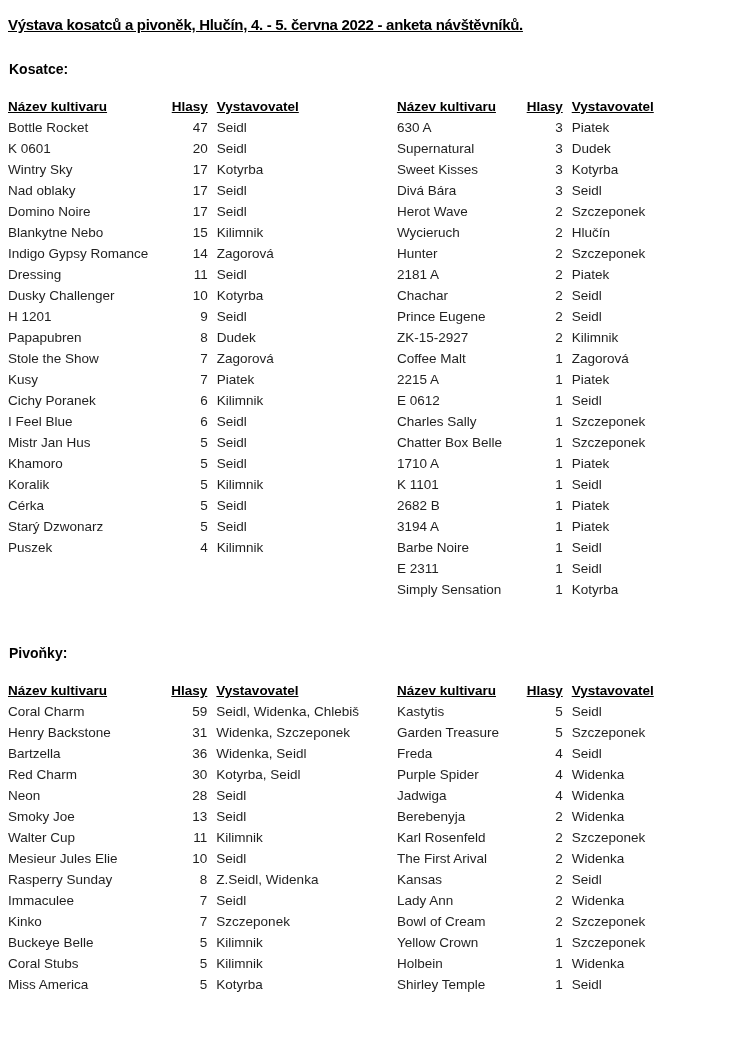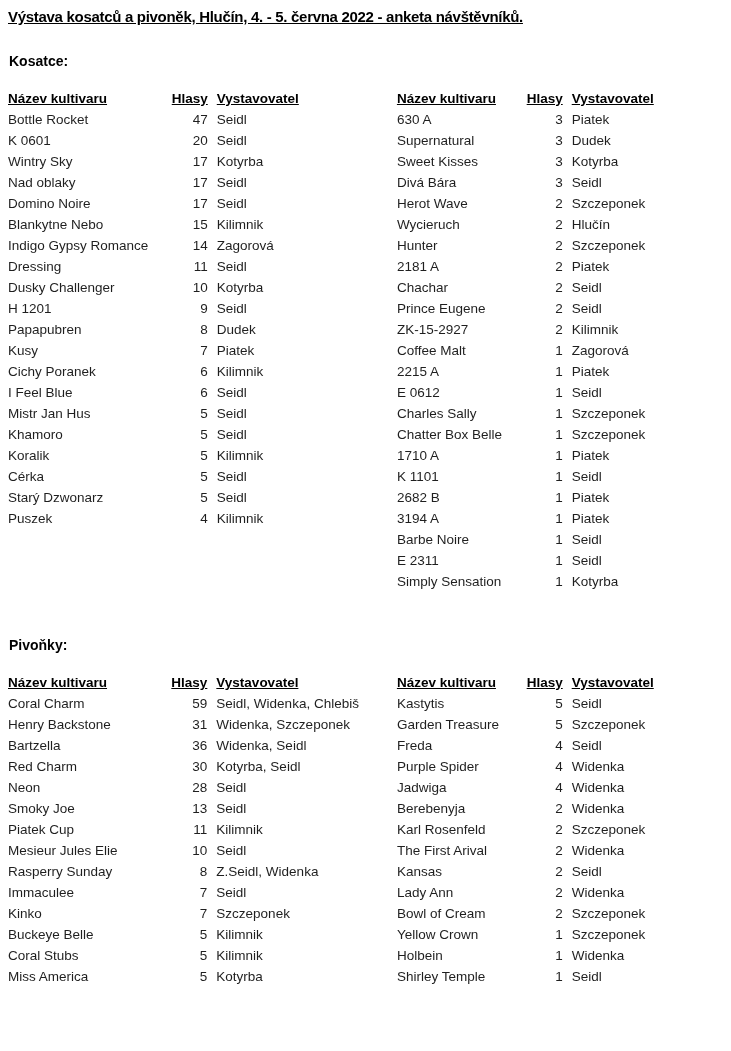--- a/index.html
+++ b/index.html
@@ -2,21 +2,21 @@
 <html><head>
 <meta charset="utf-8">
 <style>
   html, body { margin:0; padding:0; background:#ffffff; }
   body {
     width:731px; height:1051px;
     font-family:"Liberation Sans", sans-serif;
     color:#1f1f1f;
     overflow:hidden;
   }
-  .page { padding:8px 0 0 8px; }
+  .page { padding:16px 0 0 8px; }
 
   .doc-title {
     font-size:15px; font-weight:bold;
     text-decoration:underline;
     letter-spacing:-0.3px;
     margin:0; color:#000000;
   }
 
   .section-heading {
     font-size:14px; font-weight:bold;
@@ -110,20 +110,25 @@
           </tr>
           <tr>
             <td class="col-name">H 1201</td>
             <td class="col-votes">9</td>
             <td class="col-exh">Seidl</td>
           </tr>
           <tr>
             <td class="col-name">Papapubren</td>
             <td class="col-votes">8</td>
             <td class="col-exh">Dudek</td>
+          </tr>
+          <tr>
+            <td class="col-name">Stole the Show</td>
+            <td class="col-votes">7</td>
+            <td class="col-exh">Zagorová</td>
           </tr>
           <tr>
             <td class="col-name">Kusy</td>
             <td class="col-votes">7</td>
             <td class="col-exh">Piatek</td>
           </tr>
           <tr>
             <td class="col-name">Cichy Poranek</td>
             <td class="col-votes">6</td>
             <td class="col-exh">Kilimnik</td>
@@ -329,21 +334,21 @@
             <td class="col-name">Neon</td>
             <td class="col-votes">28</td>
             <td class="col-exh">Seidl</td>
           </tr>
           <tr>
             <td class="col-name">Smoky Joe</td>
             <td class="col-votes">13</td>
             <td class="col-exh">Seidl</td>
           </tr>
           <tr>
-            <td class="col-name">Piatek Cup</td>
+            <td class="col-name">Walter Cup</td>
             <td class="col-votes">11</td>
             <td class="col-exh">Kilimnik</td>
           </tr>
           <tr>
             <td class="col-name">Mesieur Jules Elie</td>
             <td class="col-votes">10</td>
             <td class="col-exh">Seidl</td>
           </tr>
           <tr>
             <td class="col-name">Rasperry Sunday</td>

